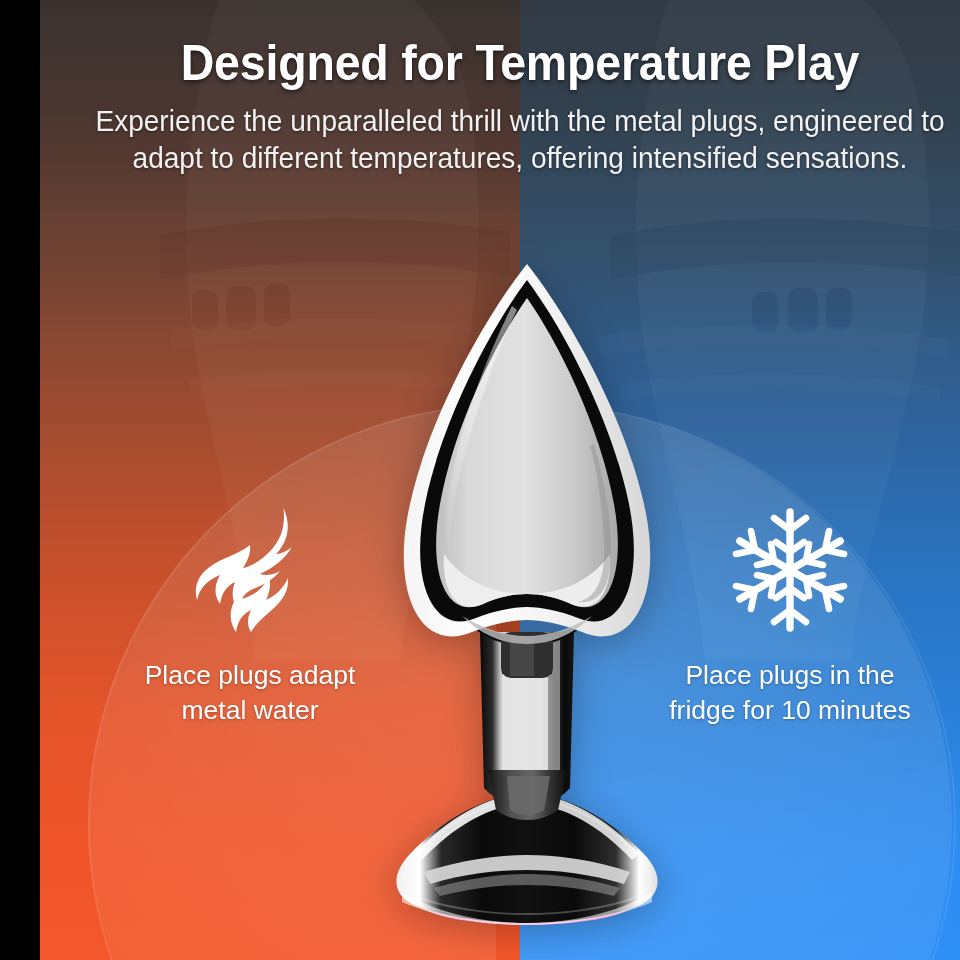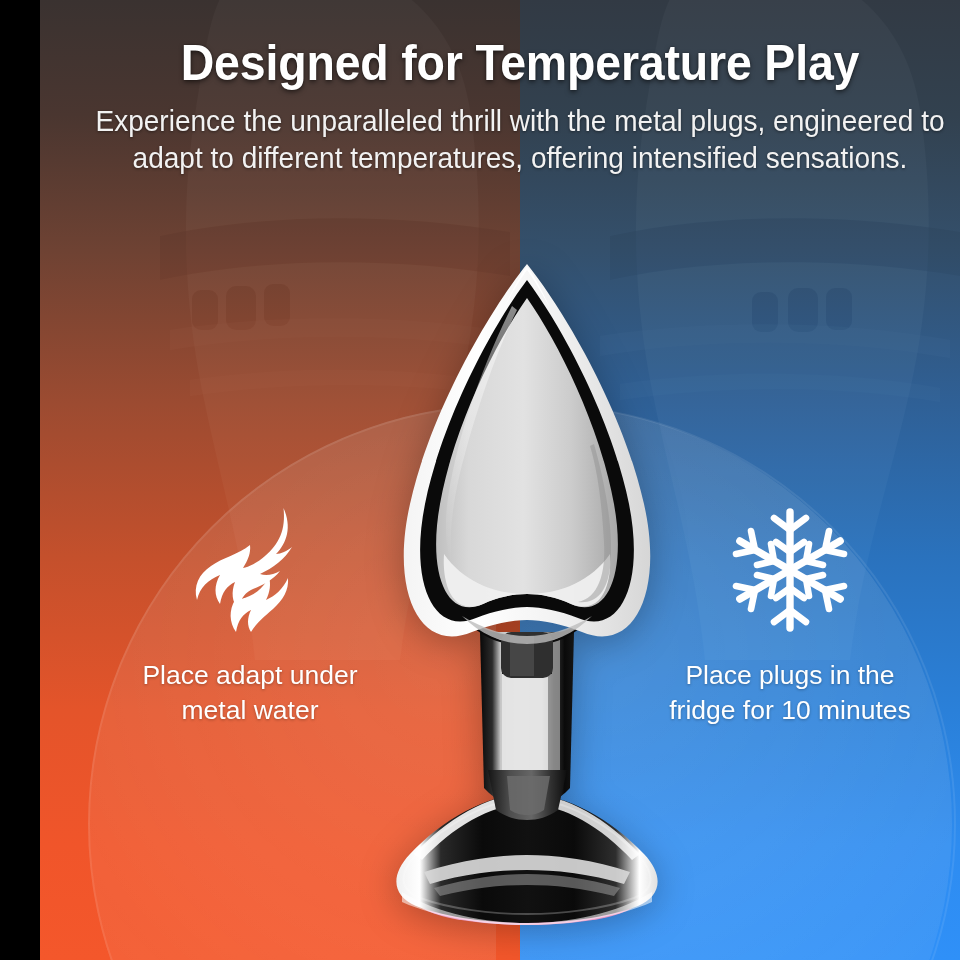--- a/index.html
+++ b/index.html
@@ -236,21 +236,21 @@
                    C50,93 55,88 62,85 C72,81 82,76 89,67 C82,71 75,72 69,70
                    C82,64 94,55 101,43 C96,47 90,50 85,50 C96,39 101,23 92.5,4 Z"></path>
           <path d="M44,96 C38,106 38,118 45,128 C47,116 52,110 60,106
                    C56,114 56,122 60,128 C66,118 74,112 82,105
                    C92,96 98,86 97,74 C92,85 84,92 75,96 C79,88 80,80 78,73
                    C72,85 62,92 50,95 C47,95 45,95 44,96 Z"></path>
         </g>
       </svg>
     </div>
     <p class="feature-caption">
-      <span>Place adapt under</span><br>
+      <span>Place plugs adapt</span><br>
       <span>metal water</span>
     </p>
   </div>
 
   <div class="feature feature-cool">
     <div class="feature-icon">
       <svg width="126" height="132" viewBox="0 0 126 132" aria-hidden="true">
         <g stroke="#ffffff" stroke-width="7.4" stroke-linecap="round" fill="none">
           <g>
 

